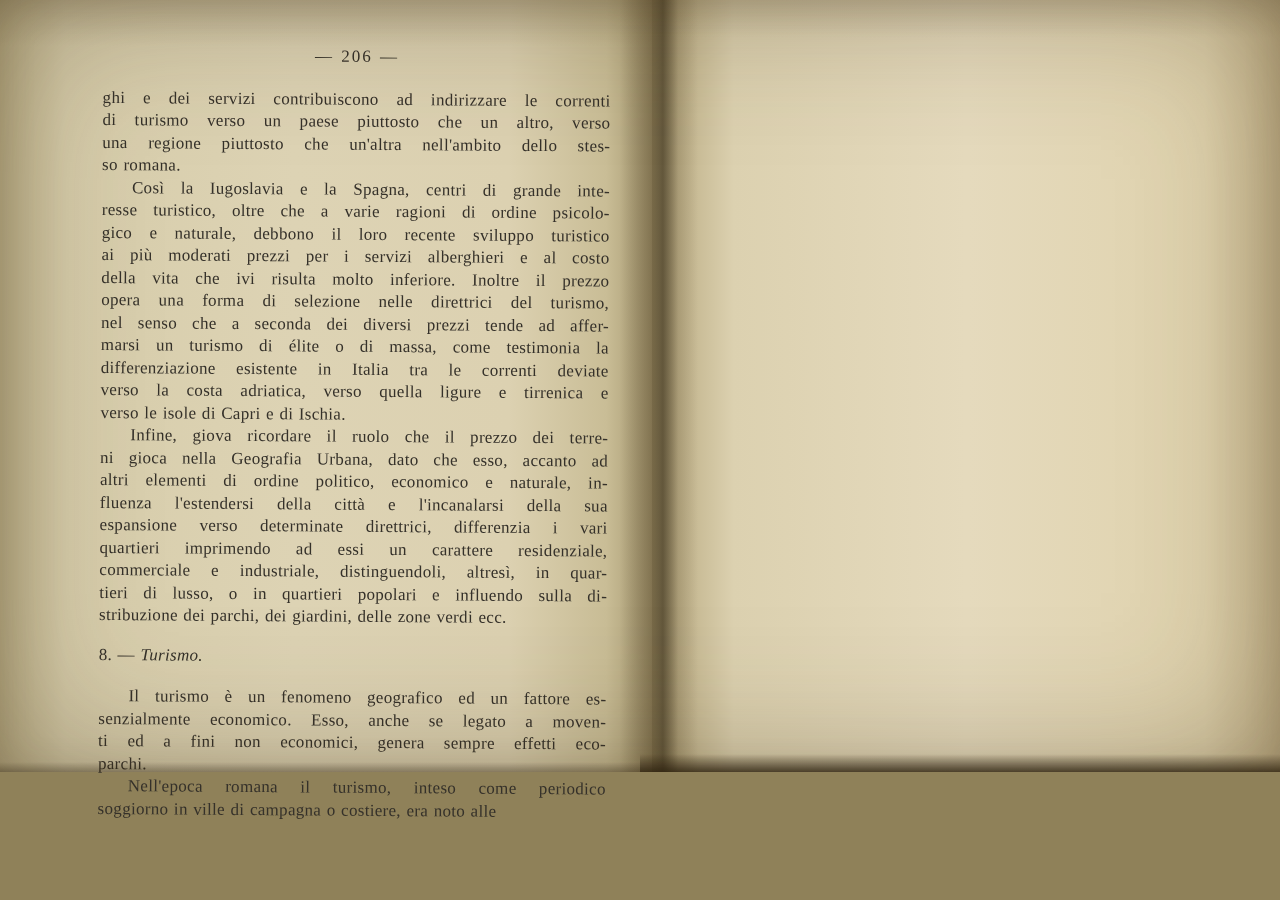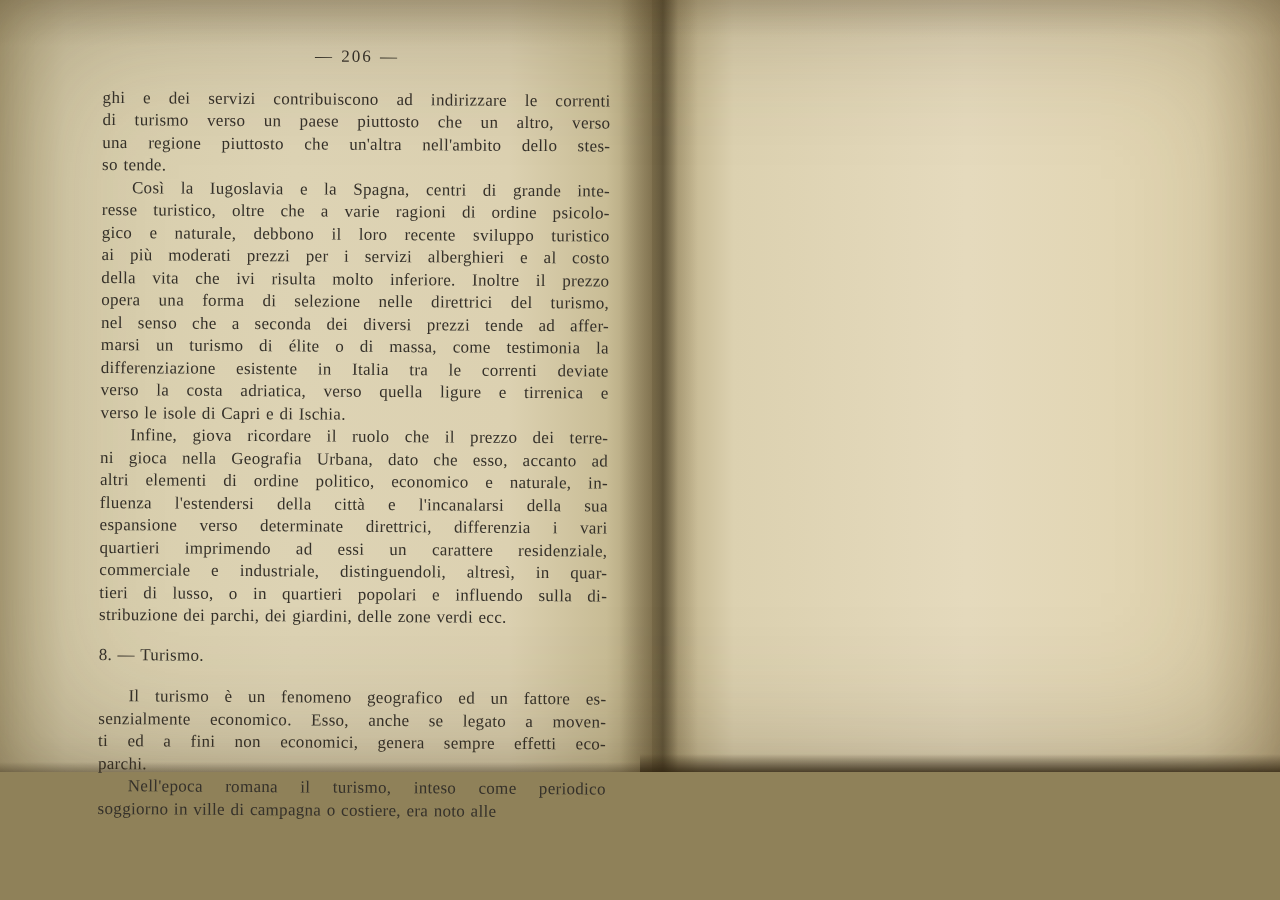--- a/index.html
+++ b/index.html
@@ -102,36 +102,36 @@
   }
   .line.last { text-align-last: left; }
   .line.indent { padding-left: 30px; }
   .heading {
     margin: 17px 0 19px 0;
   }
   .heading .line {
     text-align: left;
     text-align-last: left;
   }
-  .it { }
+  .it { font-style: italic; }
 </style>
 </head>
 <body>
 
 <div class="photo">
 
   <div class="page page-left">
     <div class="text-col text-left">
       <div class="page-num">— 206 —</div>
       <div class="blocks">
           <div class="para">
             <div class="line"><span>ghi e dei servizi contribuiscono ad indirizzare le correnti</span></div>
             <div class="line"><span>di turismo verso un paese piuttosto che un altro, verso</span></div>
             <div class="line"><span>una regione piuttosto che un'altra nell'ambito dello stes-</span></div>
-            <div class="line last"><span>so tende.</span></div>
+            <div class="line last"><span>so romana.</span></div>
           </div>
           <div class="para">
             <div class="line indent"><span>Così la Iugoslavia e la Spagna, centri di grande inte-</span></div>
             <div class="line"><span>resse turistico, oltre che a varie ragioni di ordine psicolo-</span></div>
             <div class="line"><span>gico e naturale, debbono il loro recente sviluppo turistico</span></div>
             <div class="line"><span>ai più moderati prezzi per i servizi alberghieri e al costo</span></div>
             <div class="line"><span>della vita che ivi risulta molto inferiore. Inoltre il prezzo</span></div>
             <div class="line"><span>opera una forma di selezione nelle direttrici del turismo,</span></div>
             <div class="line"><span>nel senso che a seconda dei diversi prezzi tende ad affer-</span></div>
             <div class="line"><span>marsi un turismo di élite o di massa, come testimonia la</span></div>

